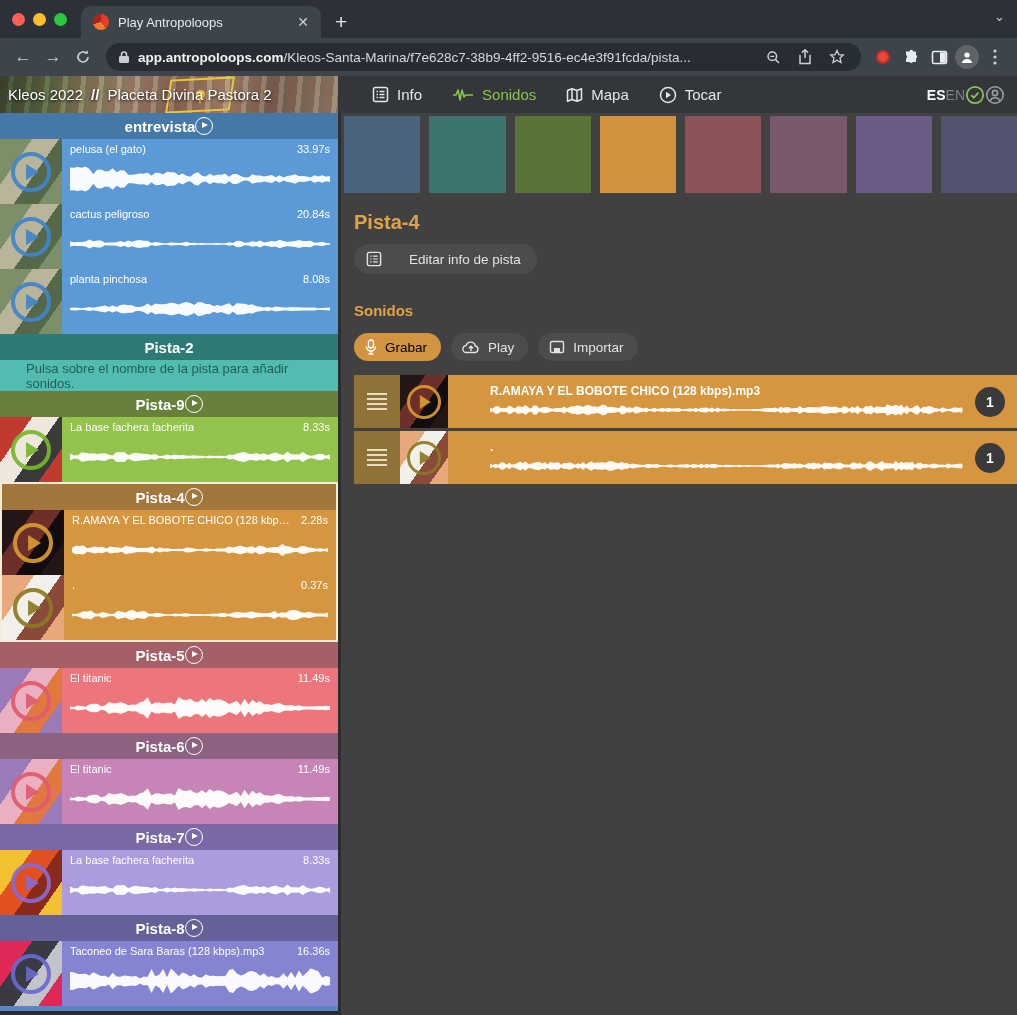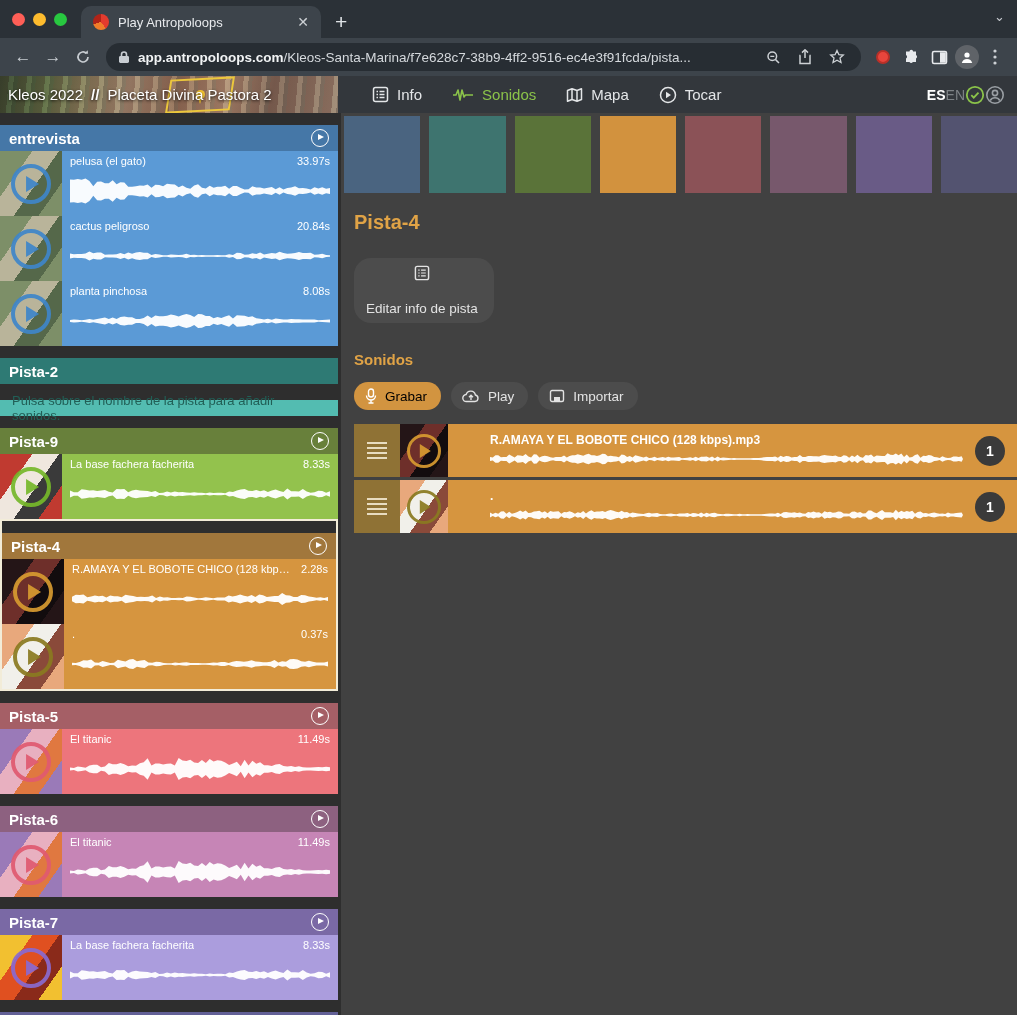--- a/index.html
+++ b/index.html
@@ -49,42 +49,42 @@
   .lang.off { color:#7d8286; }
 
   
   .content { display:flex; height:902px; background:#2e2e2e; }
   .sidebar { width:338px; flex:none; background:#2e2e2e; overflow:hidden; }
   .maincol { flex:1; background:#414141; margin-left:3px; padding:0 0 0 0; overflow:hidden; }
 
   
   .track { }
   .track.selected { border:2px solid #f2ecd8; }
-  .thead { height:26px; display:flex; align-items:center; justify-content:space-between; padding:0 9px; color:#fff; font-size:15px; font-weight:bold;margin-top:12px; }
+  .thead { height:26px; display:flex; align-items:center; justify-content:center; padding:0 9px; color:#fff; font-size:15px; font-weight:bold; }
   .playbtn { width:18px; height:18px; border:1.6px solid #fff; border-radius:50%; position:relative; flex:none; cursor:pointer; }
   .playbtn::after { content:""; position:absolute; left:6px; top:4.4px; border-left:6px solid #fff; border-top:3.6px solid transparent; border-bottom:3.6px solid transparent; }
-  .helper { height:16px; display:flex; align-items:center; padding:0 12px; font-size:13px;margin-top:16px; }
+  .helper { height:31px; display:flex; align-items:center; padding:0 26px; font-size:13px; }
   .clip { height:65px; display:flex; cursor:pointer; }
   .thumb { width:62px; height:100%; flex:none; position:relative; }
   .pcircle { position:absolute; left:50%; top:50%; transform:translate(-50%,-50%); border-radius:50%; }
   .pcircle::after { content:""; position:absolute; }
   .clipbody { flex:1; min-width:0; padding:4px 8px 2px 8px; display:flex; flex-direction:column; }
   .cliptop { display:flex; justify-content:space-between; gap:6px; color:#fff; font-size:11px; }
   .cliptitle { white-space:nowrap; overflow:hidden; text-overflow:ellipsis; }
   .clipdur { flex:none; }
   .wavebox { flex:1; display:flex; align-items:center; }
   .wavebox svg { width:100%; height:26px; display:block; }
   .nextstrip { height:5px; background:#5c85c7; }
 
   
   .swatches { display:grid; grid-template-columns:repeat(8, 1fr); gap:9px; height:80px; padding:3px 0 0 3px; }
   .swatch { cursor:pointer; }
   .mainpad { padding:0 0 0 13px; }
   .main-title { margin-top:18px; font-size:20px; font-weight:bold; color:#e0a346; }
-  .editbtn { margin-top:24px; display:inline-flex; align-items:center; gap:20px; background:#4c4c4c; color:#e3e3e3; font-size:13.5px; border:none; border-radius:17px; padding:7px 16px 7px 12px; cursor:pointer;flex-direction:column; }
+  .editbtn { margin-top:10px; display:inline-flex; align-items:center; gap:27px; background:#4c4c4c; color:#e3e3e3; font-size:13.5px; border:none; border-radius:17px; padding:7px 16px 7px 12px; cursor:pointer; }
   .sec-label { margin-top:28px; font-size:15px; font-weight:bold; color:#e0a346; }
   .actions { margin-top:14px; display:flex; gap:10px; }
   .actbtn { display:inline-flex; align-items:center; gap:8px; font-size:13.5px; border:none; border-radius:15px; padding:6px 14px 6px 11px; cursor:pointer; background:#4c4c4c; color:#e3e3e3; }
   .actbtn.primary { background:#d29440; color:#000000; }
   .soundlist { margin-top:14px; display:flex; flex-direction:column; gap:3px; }
   .srow { height:53px; display:flex; align-items:stretch; cursor:pointer; }
   .shandle { width:46px; flex:none; display:flex; align-items:center; justify-content:center; cursor:grab; }
   .hlines { display:flex; flex-direction:column; gap:2.5px; }
   .hlines span { display:block; width:20px; height:2.5px; background:#e8dcc0; }
   .sthumb { width:48px; flex:none; position:relative; }

